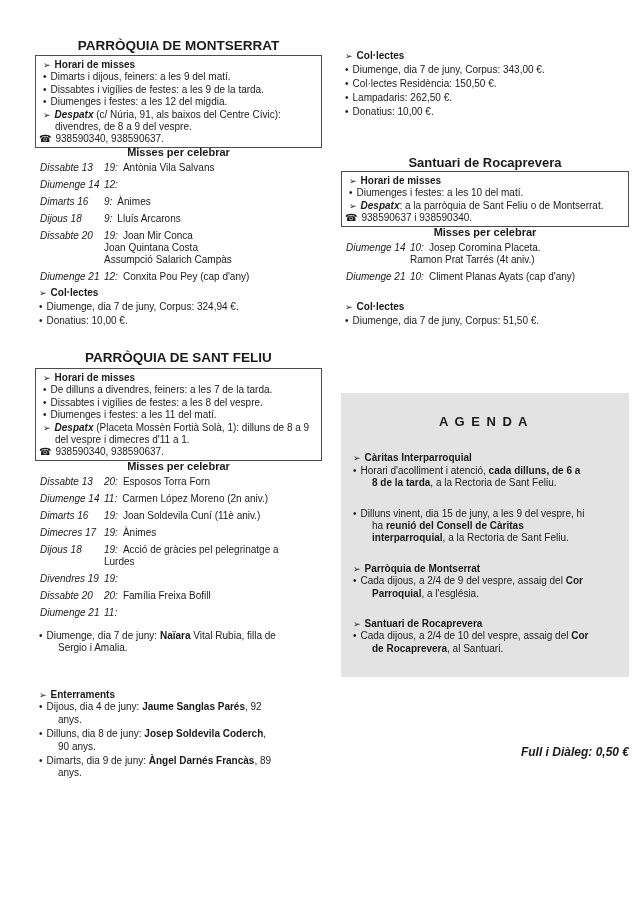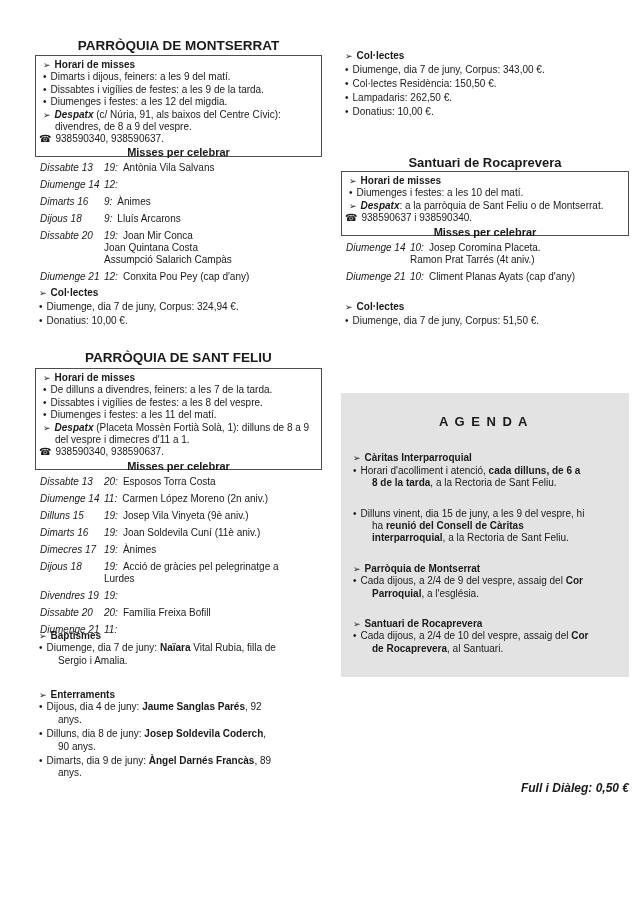--- a/index.html
+++ b/index.html
@@ -10,21 +10,21 @@
     font-size:10px; line-height:12.4px;
   }
   .col { position:absolute; }
   #col-left  { left:35px;  top:38px; width:287px; height:840px; }
   #col-right { left:341px; top:50px; width:288px; height:840px; }
   .abs { position:absolute; left:0; right:0; }
 
   .sec-title { font-weight:bold; font-size:13.5px; line-height:15px; text-align:center; white-space:nowrap; }
   .sub-title { font-weight:bold; font-size:11px; text-align:center; margin:0; }
 
-  .hbox { border:1px solid #4d4d4d; padding:3px 4px 10px 3px; text-align:justify; }
+  .hbox { border:1px solid #4d4d4d; padding:3px 4px 1px 3px; text-align:justify; }
   .hbox p { margin:0; }
 
   p { margin:0; }
   .hang  { padding-left:16px; text-indent:-12px; }
   .bhang { padding-left:23px; text-indent:-19px; text-align:justify; }
   .arw { margin-right:4px; font-size:9px; }
   .bl  { margin-right:4px; }
   .ph  { margin-right:4px; }
   .bld { font-weight:bold; }
   .dsp { font-weight:bold; font-style:italic; }
@@ -115,29 +115,25 @@
       <p class="hang"><span class="arw">➢</span><span class="dsp">Despatx</span><span class="pl"> (Placeta Mossèn Fortià Solà, 1): dilluns de 8 a 9
 del vespre i dimecres d'11 a 1.</span></p>
       <p><span class="ph">☎</span><span>938590340, 938590637.</span></p>
     </div>
 
     <div class="abs sub-title" style="top:422px;">Misses per celebrar</div>
 
     <div class="abs mtable" style="top:438px;">
       <div class="mrow">
           <span class="mday">Dissabte 13</span>
-          <span class="mval"><span class="mtime">20:</span><span class="pl">Esposos Torra Costa</span></span>
+          <span class="mval"><span class="mtime">20:</span><span class="pl">Esposos Torra Forn</span></span>
         </div>
       <div class="mrow">
           <span class="mday">Diumenge 14</span>
           <span class="mval"><span class="mtime">11:</span><span class="pl">Carmen López Moreno (2n aniv.)</span></span>
-        </div>
-      <div class="mrow">
-          <span class="mday">Dilluns 15</span>
-          <span class="mval"><span class="mtime">19:</span><span class="pl">Josep Vila Vinyeta (9è aniv.)</span></span>
         </div>
       <div class="mrow">
           <span class="mday">Dimarts 16</span>
           <span class="mval"><span class="mtime">19:</span><span class="pl">Joan Soldevila Cuní (11è aniv.)</span></span>
         </div>
       <div class="mrow">
           <span class="mday">Dimecres 17</span>
           <span class="mval"><span class="mtime">19:</span><span class="pl">Ànimes</span></span>
         </div>
       <div class="mrow">
@@ -153,21 +149,20 @@
           <span class="mday">Dissabte 20</span>
           <span class="mval"><span class="mtime">20:</span><span class="pl">Família Freixa Bofill</span></span>
         </div>
       <div class="mrow">
           <span class="mday">Diumenge 21</span>
           <span class="mval"><span class="mtime">11:</span><span class="pl"></span></span>
         </div>
     </div>
 
     <div class="abs" style="top:592px;">
-      <p class="hang"><span class="arw">➢</span><span class="bld">Baptismes</span></p>
       <p class="bhang"><span class="bl">•</span><span>Diumenge, dia 7 de juny: </span><span class="bld">Naïara</span><span class="pl"> Vital Rubia, filla de
 Sergio i Amalia.</span></p>
     </div>
 
     <div class="abs" style="top:651px;">
       <p class="hang"><span class="arw">➢</span><span class="bld">Enterraments</span></p>
       <p class="bhang" style="margin-bottom:2px;"><span class="bl">•</span><span>Dijous, dia 4 de juny: </span><span class="bld">Jaume Sanglas Parés</span><span class="pl">, 92
 anys.</span></p>
       <p class="bhang" style="margin-bottom:2px;"><span class="bl">•</span><span>Dilluns, dia 8 de juny: </span><span class="bld">Josep Soldevila Coderch</span><span class="pl">,
 90 anys.</span></p>
@@ -228,16 +223,16 @@
 
       <p class="hang ag-gap-md"><span class="arw">➢</span><span class="bld">Parròquia de Montserrat</span></p>
       <p class="bhang ag-b"><span class="bl">•</span><span>Cada dijous, a 2/4 de 9 del vespre, assaig del </span><span class="bld pl">Cor
 Parroquial</span><span>, a l'església.</span></p>
 
       <p class="hang ag-gap-md"><span class="arw">➢</span><span class="bld">Santuari de Rocaprevera</span></p>
       <p class="bhang ag-b"><span class="bl">•</span><span>Cada dijous, a 2/4 de 10 del vespre, assaig del </span><span class="bld pl">Cor
 de Rocaprevera</span><span>, al Santuari.</span></p>
     </div>
 
-    <div class="abs footer" style="top:732px;">Full i Diàleg: 0,50 €</div>
+    <div class="abs footer" style="top:696px;">Full i Diàleg: 0,50 €</div>
 
   </div>
 </div>
 
 </body></html>

